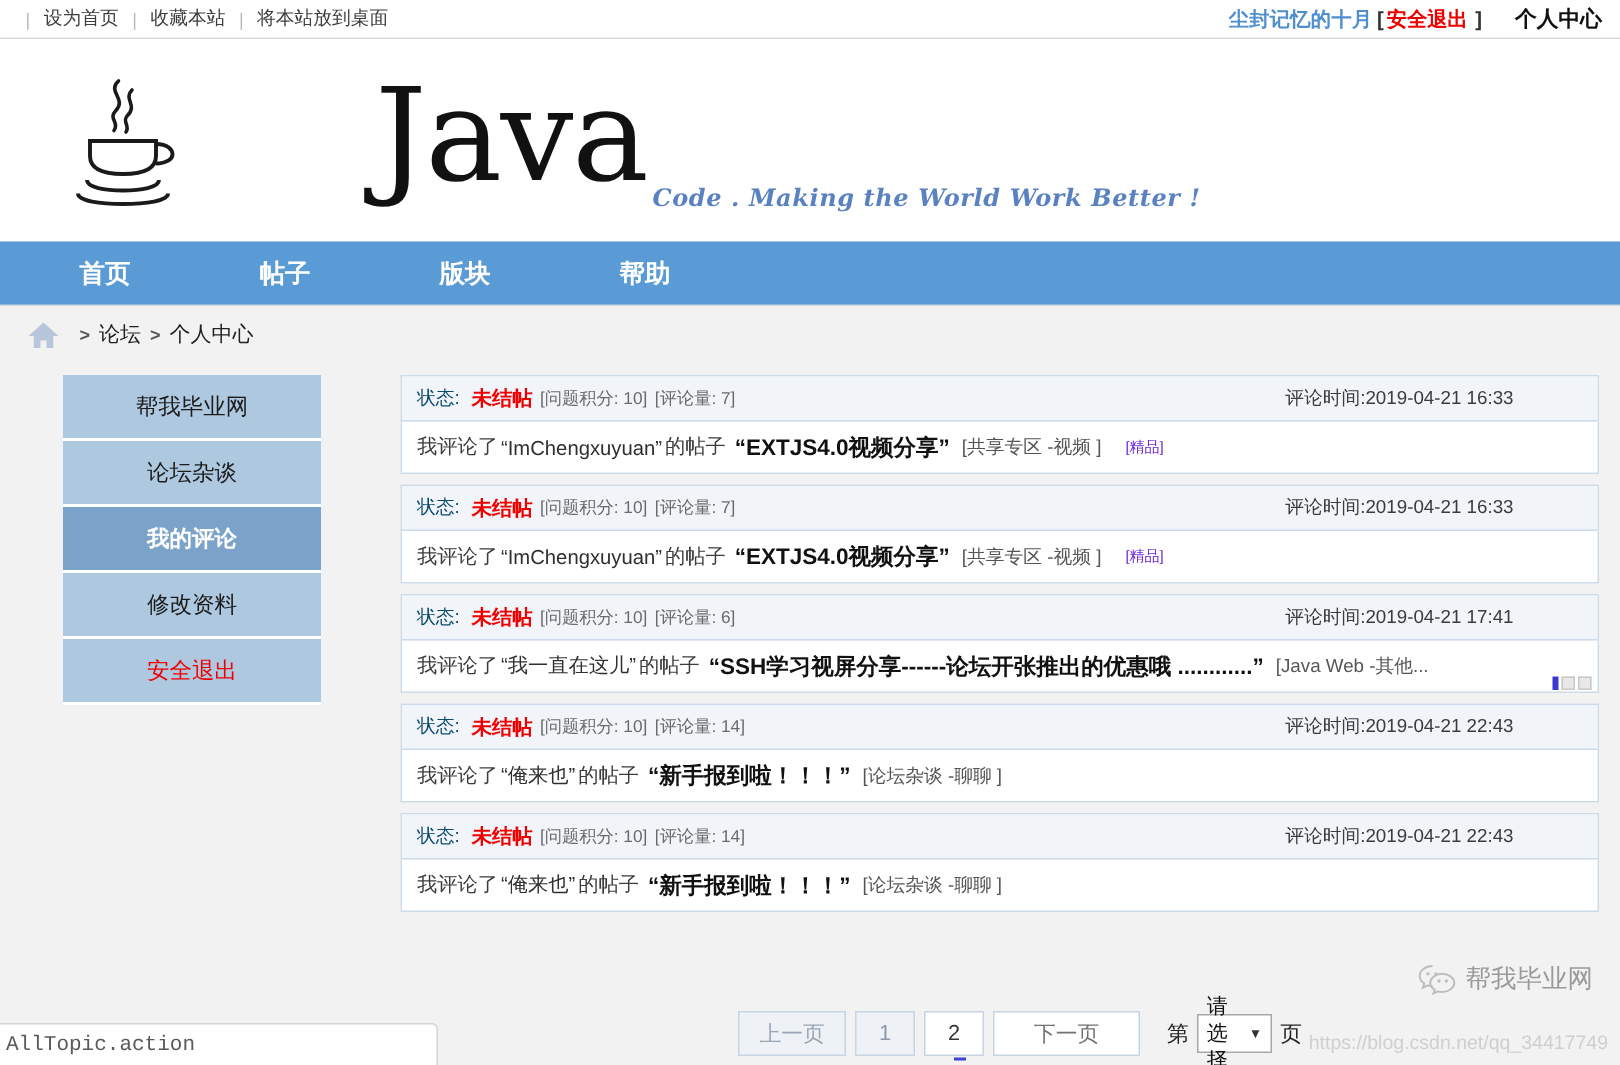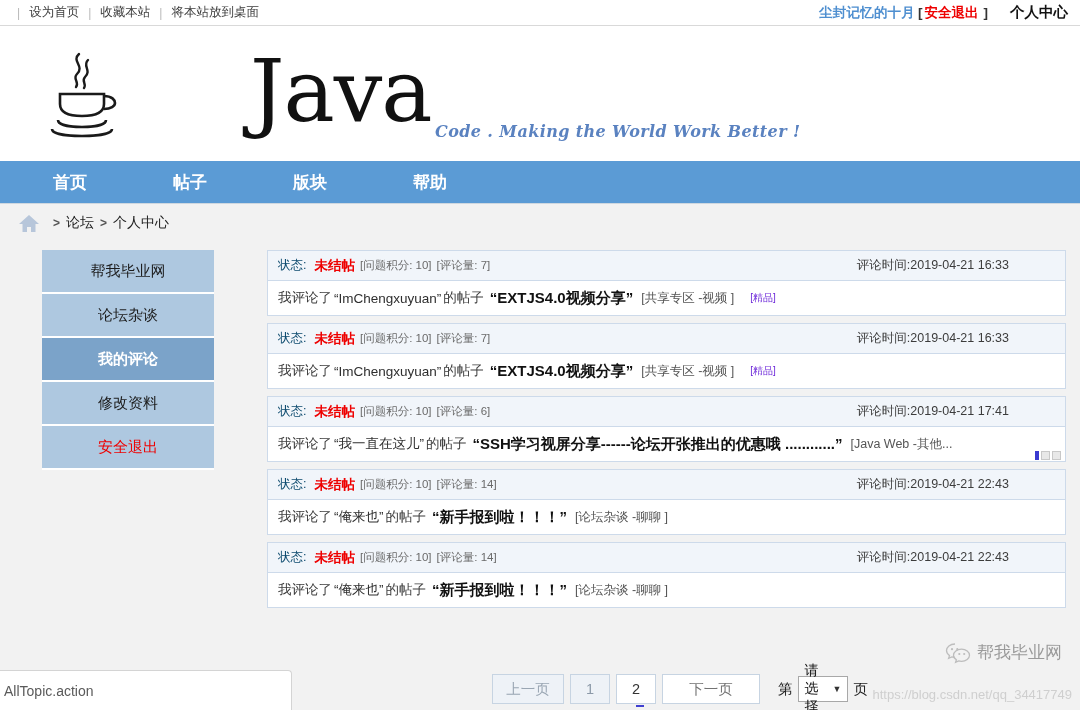--- a/index.html
+++ b/index.html
@@ -415,32 +415,32 @@
     font-size: 9px;
     color: #333;
   }
 
   
   .statusbar {
     position: absolute;
     left: 0;
     bottom: 0;
     width: 292px;
-    height: 40px;
+    height: 28px;
     background: #ffffff;
     border: 1px solid #d4d4d4;
     border-left: none;
     border-bottom: none;
     border-top-right-radius: 4px;
     display: flex;
     align-items: center;
     padding-left: 4px;
     font-size: 14px;
     color: #5a5a5a;
-    font-family: Liberation Sans, sans-serif;
+    font-family: Liberation Mono, monospace;
     box-sizing: border-box;
   }
 </style>
 </head>
 <body>
 
 <div class="topbar">
   <div class="topbar-left">
     <span class="tb-sep">|</span>
     <a class="tb-link">设为首页</a>

